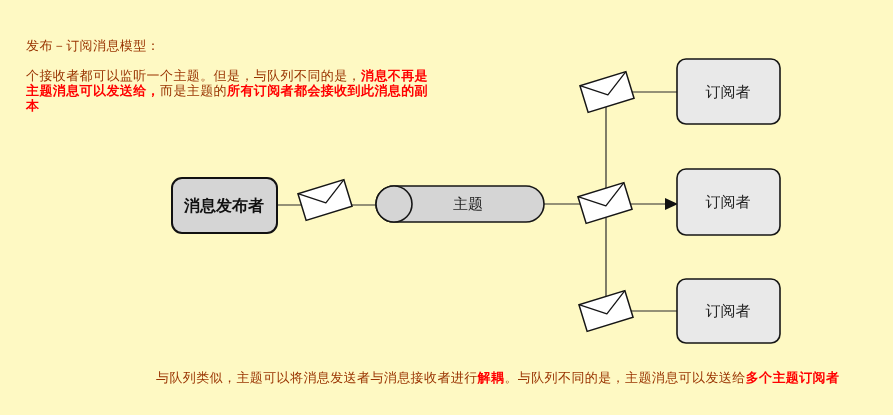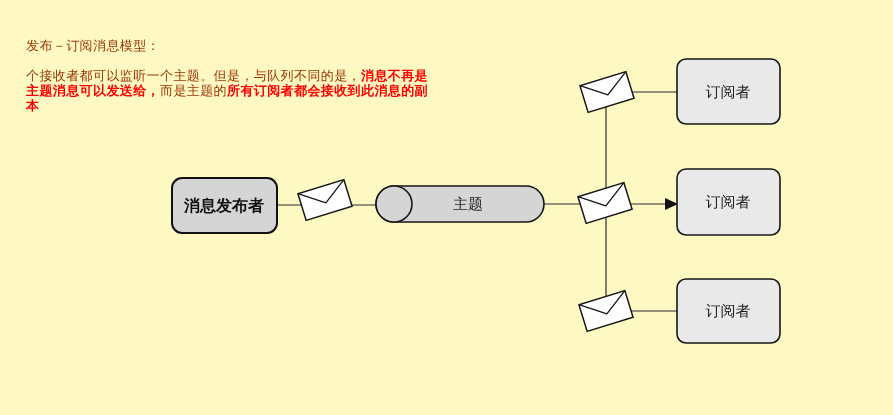--- a/index.html
+++ b/index.html
@@ -77,14 +77,17 @@
     <g class="envelope" transform="translate(605,203) rotate(-17)">
       <rect x="-24" y="-14" width="48" height="28"></rect>
       <polyline points="-24,-14 0,3 24,-14"></polyline>
     </g>
     <g class="envelope" transform="translate(606,311) rotate(-17)">
       <rect x="-24" y="-14" width="48" height="28"></rect>
       <polyline points="-24,-14 0,3 24,-14"></polyline>
     </g>
   </svg>
 
+  <div class="footer">
+    <span>与队列类似，主题可以将消息发送者与消息接收者进行</span><span class="hl">解耦</span><span>。与队列不同的是，主题消息可以发送给</span><span class="hl">多个主题订阅者</span>
+  </div>
 
 </div>
 
 </body></html>

